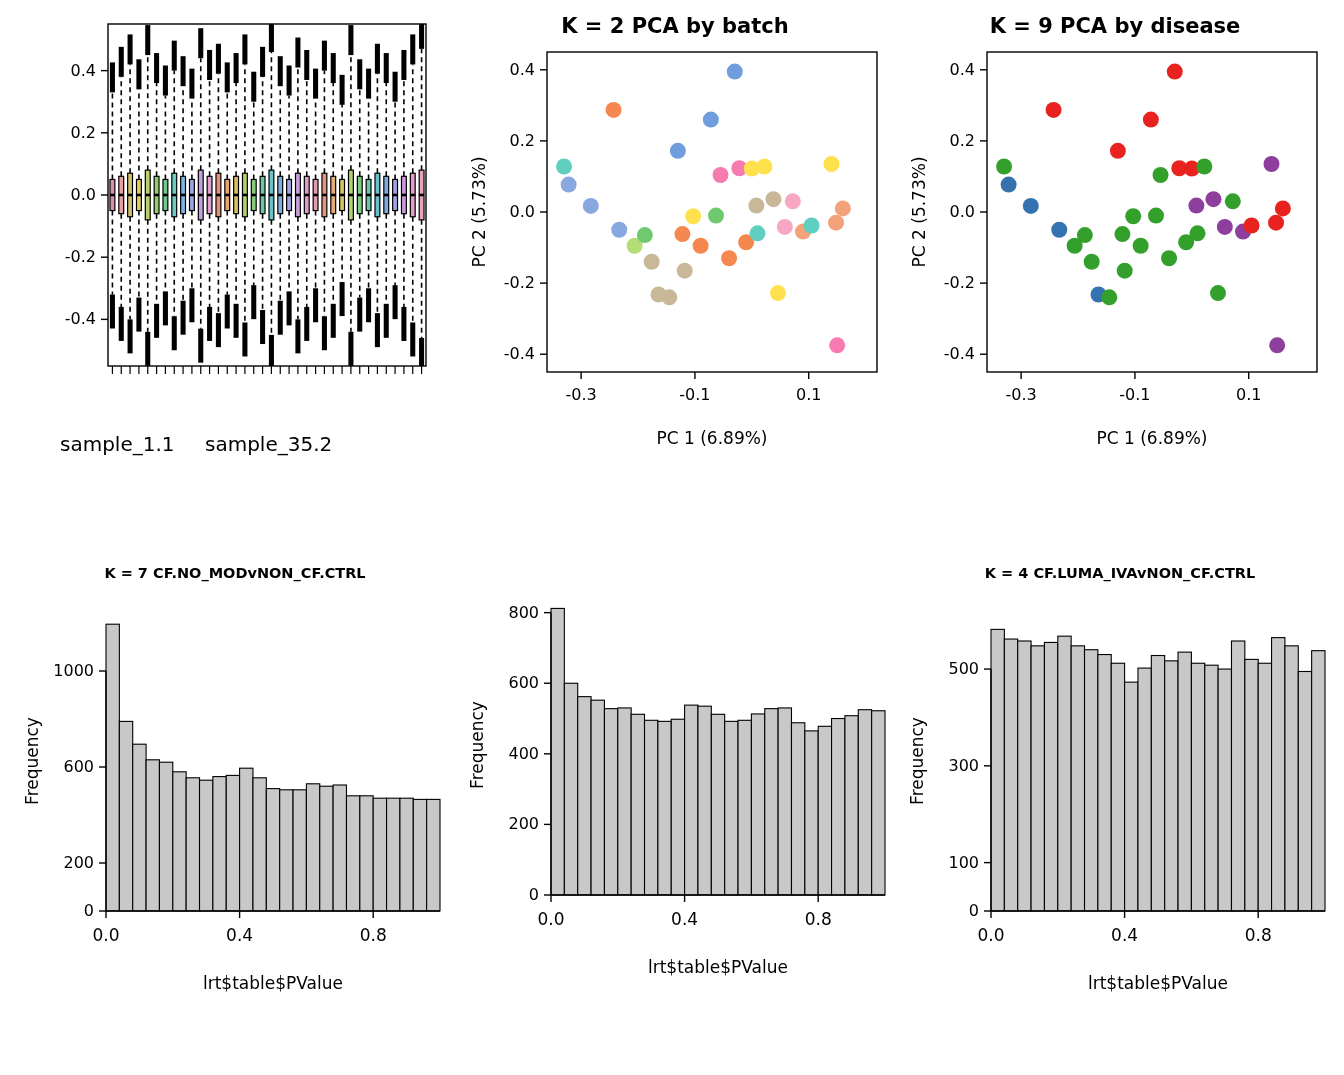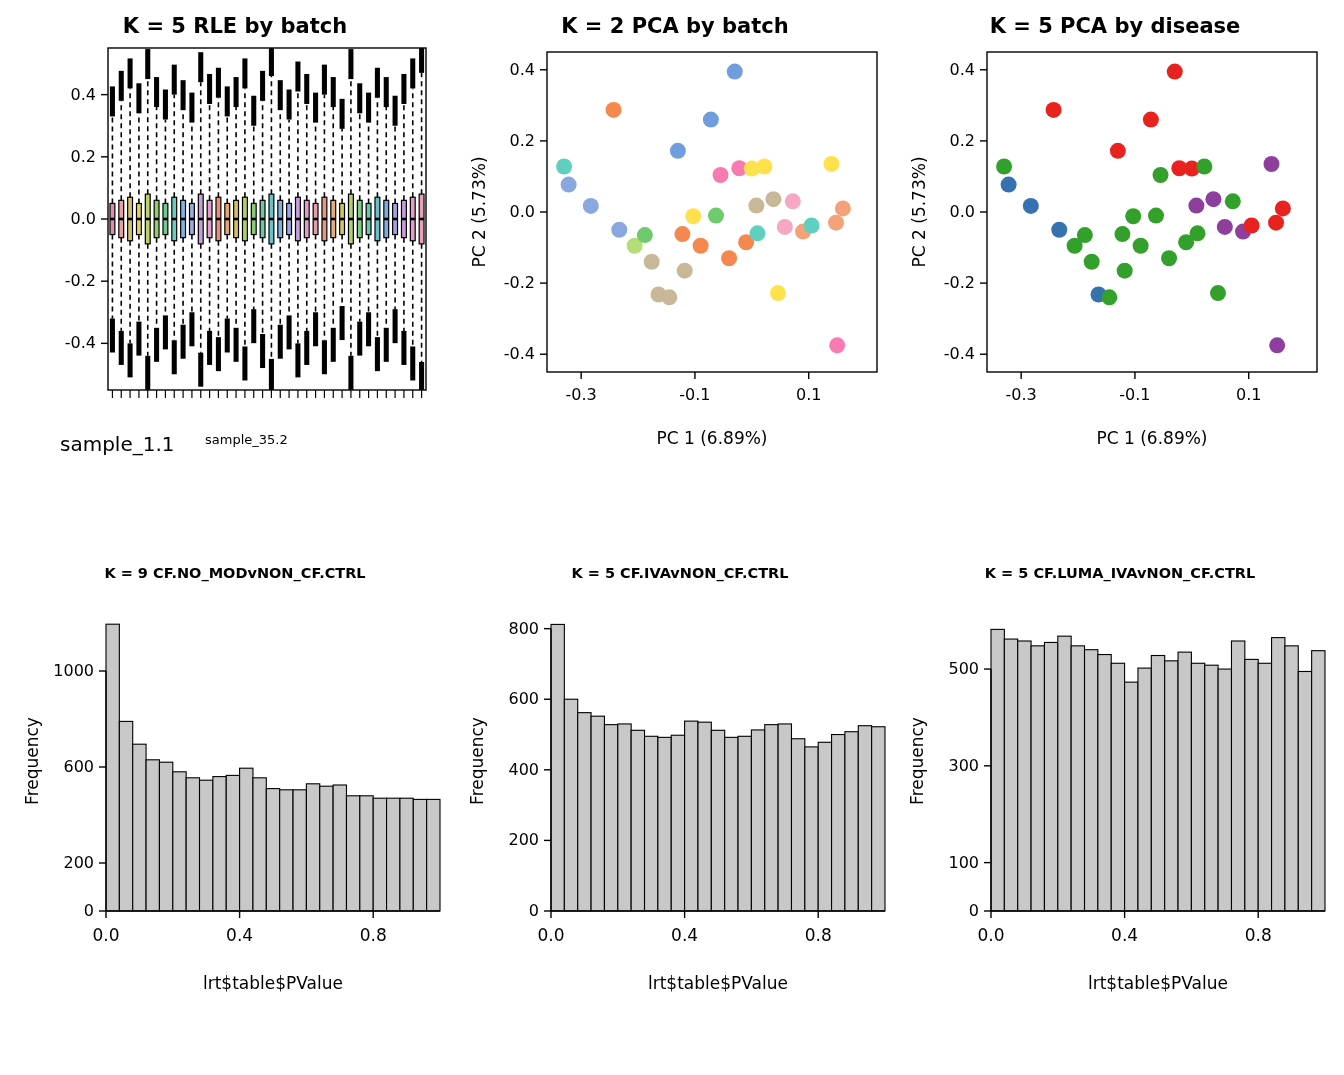--- a/index.html
+++ b/index.html
@@ -11,21 +11,20 @@
   .ptitle.small{font-size:14.5px;}
   svg{display:block;}
   text{font-family:"DejaVu Sans",sans-serif;}
 </style>
 </head>
 <body>
 
 <div class="page">
 
   <div class="panel" style="left:20px;top:14px;width:430px;height:480px;">
-    <div class="ptitle big">K = 5 RLE by batch</div>
     <svg id="svg-rle" width="430" height="440" viewBox="0 0 430 440">
         <defs>
           <clipPath id="rleclip">
             <rect x="88" y="10" width="318" height="342"></rect>
           </clipPath>
         </defs>
         <g clip-path="url(#rleclip)">
           <line x1="92.41666666666667" y1="165.45454545454544" x2="92.41666666666667" y2="78.39999999999998" stroke="#000" stroke-width="1.6" stroke-dasharray="5,4"></line>
           <line x1="92.41666666666667" y1="196.54545454545456" x2="92.41666666666667" y2="280.4909090909091" stroke="#000" stroke-width="1.6" stroke-dasharray="5,4"></line>
           <rect x="89.89033333333333" y="48.39999999999998" width="5.052666666666668" height="30" fill="#000"></rect>
@@ -285,21 +284,21 @@
         <line x1="339.75" y1="352" x2="339.75" y2="360" stroke="#000" stroke-width="1.2"></line>
         <line x1="348.58333333333337" y1="352" x2="348.58333333333337" y2="360" stroke="#000" stroke-width="1.2"></line>
         <line x1="357.4166666666667" y1="352" x2="357.4166666666667" y2="360" stroke="#000" stroke-width="1.2"></line>
         <line x1="366.25" y1="352" x2="366.25" y2="360" stroke="#000" stroke-width="1.2"></line>
         <line x1="375.08333333333337" y1="352" x2="375.08333333333337" y2="360" stroke="#000" stroke-width="1.2"></line>
         <line x1="383.9166666666667" y1="352" x2="383.9166666666667" y2="360" stroke="#000" stroke-width="1.2"></line>
         <line x1="392.75" y1="352" x2="392.75" y2="360" stroke="#000" stroke-width="1.2"></line>
         <line x1="401.58333333333337" y1="352" x2="401.58333333333337" y2="360" stroke="#000" stroke-width="1.2"></line>
       </svg>
     <div style="position:absolute;left:40px;top:418px;font-size:20px;">sample_1.1</div>
-    <div style="position:absolute;left:185px;top:418px;font-size:13px;">sample_35.2</div>
+    <div style="position:absolute;left:185px;top:418px;font-size:20px;">sample_35.2</div>
   </div>
 
   <div class="panel" style="left:455px;top:14px;width:440px;height:500px;">
     <div class="ptitle big">K = 2 PCA by batch</div>
     <svg id="svg-pca1" width="440" height="470" viewBox="0 0 440 470">
         <rect x="92" y="14" width="330" height="320" fill="none" stroke="#000" stroke-width="1.4"></rect>
         <circle cx="109.06896551724137" cy="128.48888888888888" r="8" fill="#5fcfc0"></circle>
         <circle cx="113.6206896551724" cy="146.6222222222222" r="8" fill="#8aa8e0"></circle>
         <circle cx="135.81034482758622" cy="167.95555555555552" r="8" fill="#8aa8e0"></circle>
         <circle cx="158.5689655172414" cy="71.95555555555558" r="8" fill="#f4884f"></circle>
@@ -350,21 +349,21 @@
         <line x1="239.93103448275863" y1="334" x2="239.93103448275863" y2="341" stroke="#000" stroke-width="1.4"></line>
         <text x="239.93103448275863" y="362" font-size="16" fill="#000" text-anchor="middle">-0.1</text>
         <line x1="353.7241379310345" y1="334" x2="353.7241379310345" y2="341" stroke="#000" stroke-width="1.4"></line>
         <text x="353.7241379310345" y="362" font-size="16" fill="#000" text-anchor="middle">0.1</text>
         <text x="257" y="406" font-size="17" fill="#000" text-anchor="middle">PC 1 (6.89%)</text>
         <text x="0" y="0" font-size="17" fill="#000" text-anchor="middle" transform="translate(30,174) rotate(-90)">PC 2 (5.73%)</text>
       </svg>
   </div>
 
   <div class="panel" style="left:895px;top:14px;width:440px;height:500px;">
-    <div class="ptitle big">K = 5 PCA by disease</div>
+    <div class="ptitle big">K = 9 PCA by disease</div>
     <svg id="svg-pca2" width="440" height="470" viewBox="0 0 440 470">
         <rect x="92" y="14" width="330" height="320" fill="none" stroke="#000" stroke-width="1.4"></rect>
         <circle cx="109.06896551724137" cy="128.48888888888888" r="8" fill="#33a02c"></circle>
         <circle cx="113.6206896551724" cy="146.6222222222222" r="8" fill="#3572b0"></circle>
         <circle cx="135.81034482758622" cy="167.95555555555552" r="8" fill="#3572b0"></circle>
         <circle cx="158.5689655172414" cy="71.95555555555558" r="8" fill="#e8231f"></circle>
         <circle cx="164.25862068965517" cy="191.77777777777777" r="8" fill="#3572b0"></circle>
         <circle cx="179.62068965517244" cy="207.77777777777777" r="8" fill="#33a02c"></circle>
         <circle cx="189.86206896551724" cy="197.11111111111111" r="8" fill="#33a02c"></circle>
         <circle cx="196.6896551724138" cy="223.77777777777777" r="8" fill="#33a02c"></circle>
@@ -411,21 +410,21 @@
         <line x1="239.93103448275863" y1="334" x2="239.93103448275863" y2="341" stroke="#000" stroke-width="1.4"></line>
         <text x="239.93103448275863" y="362" font-size="16" fill="#000" text-anchor="middle">-0.1</text>
         <line x1="353.7241379310345" y1="334" x2="353.7241379310345" y2="341" stroke="#000" stroke-width="1.4"></line>
         <text x="353.7241379310345" y="362" font-size="16" fill="#000" text-anchor="middle">0.1</text>
         <text x="257" y="406" font-size="17" fill="#000" text-anchor="middle">PC 1 (6.89%)</text>
         <text x="0" y="0" font-size="17" fill="#000" text-anchor="middle" transform="translate(30,174) rotate(-90)">PC 2 (5.73%)</text>
       </svg>
   </div>
 
   <div class="panel" style="left:10px;top:565px;width:450px;height:500px;">
-    <div class="ptitle small">K = 9 CF.NO_MODvNON_CF.CTRL</div>
+    <div class="ptitle small">K = 7 CF.NO_MODvNON_CF.CTRL</div>
     <svg id="svg-h1" width="450" height="460" viewBox="0 0 450 460">
         <rect x="96" y="43.19999999999999" width="13.36" height="286.8" fill="#c8c8c8" stroke="#000000" stroke-width="1.1"></rect>
         <rect x="109.36" y="140.4" width="13.36" height="189.6" fill="#c8c8c8" stroke="#000000" stroke-width="1.1"></rect>
         <rect x="122.72" y="163.2" width="13.36" height="166.8" fill="#c8c8c8" stroke="#000000" stroke-width="1.1"></rect>
         <rect x="136.07999999999998" y="178.8" width="13.36" height="151.2" fill="#c8c8c8" stroke="#000000" stroke-width="1.1"></rect>
         <rect x="149.44" y="181.2" width="13.36" height="148.8" fill="#c8c8c8" stroke="#000000" stroke-width="1.1"></rect>
         <rect x="162.8" y="190.79999999999998" width="13.36" height="139.20000000000002" fill="#c8c8c8" stroke="#000000" stroke-width="1.1"></rect>
         <rect x="176.16" y="196.8" width="13.36" height="133.2" fill="#c8c8c8" stroke="#000000" stroke-width="1.1"></rect>
         <rect x="189.51999999999998" y="199.2" width="13.36" height="130.8" fill="#c8c8c8" stroke="#000000" stroke-width="1.1"></rect>
         <rect x="202.88" y="195.6" width="13.36" height="134.4" fill="#c8c8c8" stroke="#000000" stroke-width="1.1"></rect>
@@ -460,21 +459,20 @@
         <line x1="229.6" y1="330" x2="229.6" y2="337" stroke="#000" stroke-width="1.4"></line>
         <text x="229.6" y="360" font-size="17" fill="#000" text-anchor="middle">0.4</text>
         <line x1="363.2" y1="330" x2="363.2" y2="337" stroke="#000" stroke-width="1.4"></line>
         <text x="363.2" y="360" font-size="17" fill="#000" text-anchor="middle">0.8</text>
         <text x="263" y="408" font-size="17" fill="#000" text-anchor="middle">lrt$table$PValue</text>
         <text x="0" y="0" font-size="17" fill="#000" text-anchor="middle" transform="translate(28,180) rotate(-90)">Frequency</text>
       </svg>
   </div>
 
   <div class="panel" style="left:455px;top:565px;width:450px;height:500px;">
-    <div class="ptitle small">K = 5 CF.IVAvNON_CF.CTRL</div>
     <svg id="svg-h2" width="450" height="460" viewBox="0 0 450 460">
         <rect x="96" y="43.41176470588232" width="13.36" height="286.5882352941177" fill="#c8c8c8" stroke="#000000" stroke-width="1.1"></rect>
         <rect x="109.36" y="118.23529411764704" width="13.36" height="211.76470588235296" fill="#c8c8c8" stroke="#000000" stroke-width="1.1"></rect>
         <rect x="122.72" y="131.64705882352942" width="13.36" height="198.35294117647058" fill="#c8c8c8" stroke="#000000" stroke-width="1.1"></rect>
         <rect x="136.07999999999998" y="135.1764705882353" width="13.36" height="194.8235294117647" fill="#c8c8c8" stroke="#000000" stroke-width="1.1"></rect>
         <rect x="149.44" y="143.6470588235294" width="13.36" height="186.3529411764706" fill="#c8c8c8" stroke="#000000" stroke-width="1.1"></rect>
         <rect x="162.8" y="142.94117647058823" width="13.36" height="187.05882352941177" fill="#c8c8c8" stroke="#000000" stroke-width="1.1"></rect>
         <rect x="176.16" y="149.29411764705884" width="13.36" height="180.70588235294116" fill="#c8c8c8" stroke="#000000" stroke-width="1.1"></rect>
         <rect x="189.51999999999998" y="155.2941176470588" width="13.36" height="174.7058823529412" fill="#c8c8c8" stroke="#000000" stroke-width="1.1"></rect>
         <rect x="202.88" y="156.35294117647058" width="13.36" height="173.64705882352942" fill="#c8c8c8" stroke="#000000" stroke-width="1.1"></rect>
@@ -511,21 +509,21 @@
         <line x1="229.6" y1="330" x2="229.6" y2="337" stroke="#000" stroke-width="1.4"></line>
         <text x="229.6" y="360" font-size="17" fill="#000" text-anchor="middle">0.4</text>
         <line x1="363.2" y1="330" x2="363.2" y2="337" stroke="#000" stroke-width="1.4"></line>
         <text x="363.2" y="360" font-size="17" fill="#000" text-anchor="middle">0.8</text>
         <text x="263" y="408" font-size="17" fill="#000" text-anchor="middle">lrt$table$PValue</text>
         <text x="0" y="0" font-size="17" fill="#000" text-anchor="middle" transform="translate(28,180) rotate(-90)">Frequency</text>
       </svg>
   </div>
 
   <div class="panel" style="left:895px;top:565px;width:450px;height:500px;">
-    <div class="ptitle small">K = 5 CF.LUMA_IVAvNON_CF.CTRL</div>
+    <div class="ptitle small">K = 4 CF.LUMA_IVAvNON_CF.CTRL</div>
     <svg id="svg-h3" width="450" height="460" viewBox="0 0 450 460">
         <rect x="96" y="48.38709677419354" width="13.36" height="281.61290322580646" fill="#c8c8c8" stroke="#000000" stroke-width="1.1"></rect>
         <rect x="109.36" y="58.064516129032256" width="13.36" height="271.93548387096774" fill="#c8c8c8" stroke="#000000" stroke-width="1.1"></rect>
         <rect x="122.72" y="60" width="13.36" height="270" fill="#c8c8c8" stroke="#000000" stroke-width="1.1"></rect>
         <rect x="136.07999999999998" y="64.83870967741933" width="13.36" height="265.16129032258067" fill="#c8c8c8" stroke="#000000" stroke-width="1.1"></rect>
         <rect x="149.44" y="61.451612903225794" width="13.36" height="268.5483870967742" fill="#c8c8c8" stroke="#000000" stroke-width="1.1"></rect>
         <rect x="162.8" y="55.16129032258067" width="13.36" height="274.83870967741933" fill="#c8c8c8" stroke="#000000" stroke-width="1.1"></rect>
         <rect x="176.16" y="64.83870967741933" width="13.36" height="265.16129032258067" fill="#c8c8c8" stroke="#000000" stroke-width="1.1"></rect>
         <rect x="189.51999999999998" y="68.70967741935482" width="13.36" height="261.2903225806452" fill="#c8c8c8" stroke="#000000" stroke-width="1.1"></rect>
         <rect x="202.88" y="73.5483870967742" width="13.36" height="256.4516129032258" fill="#c8c8c8" stroke="#000000" stroke-width="1.1"></rect>

